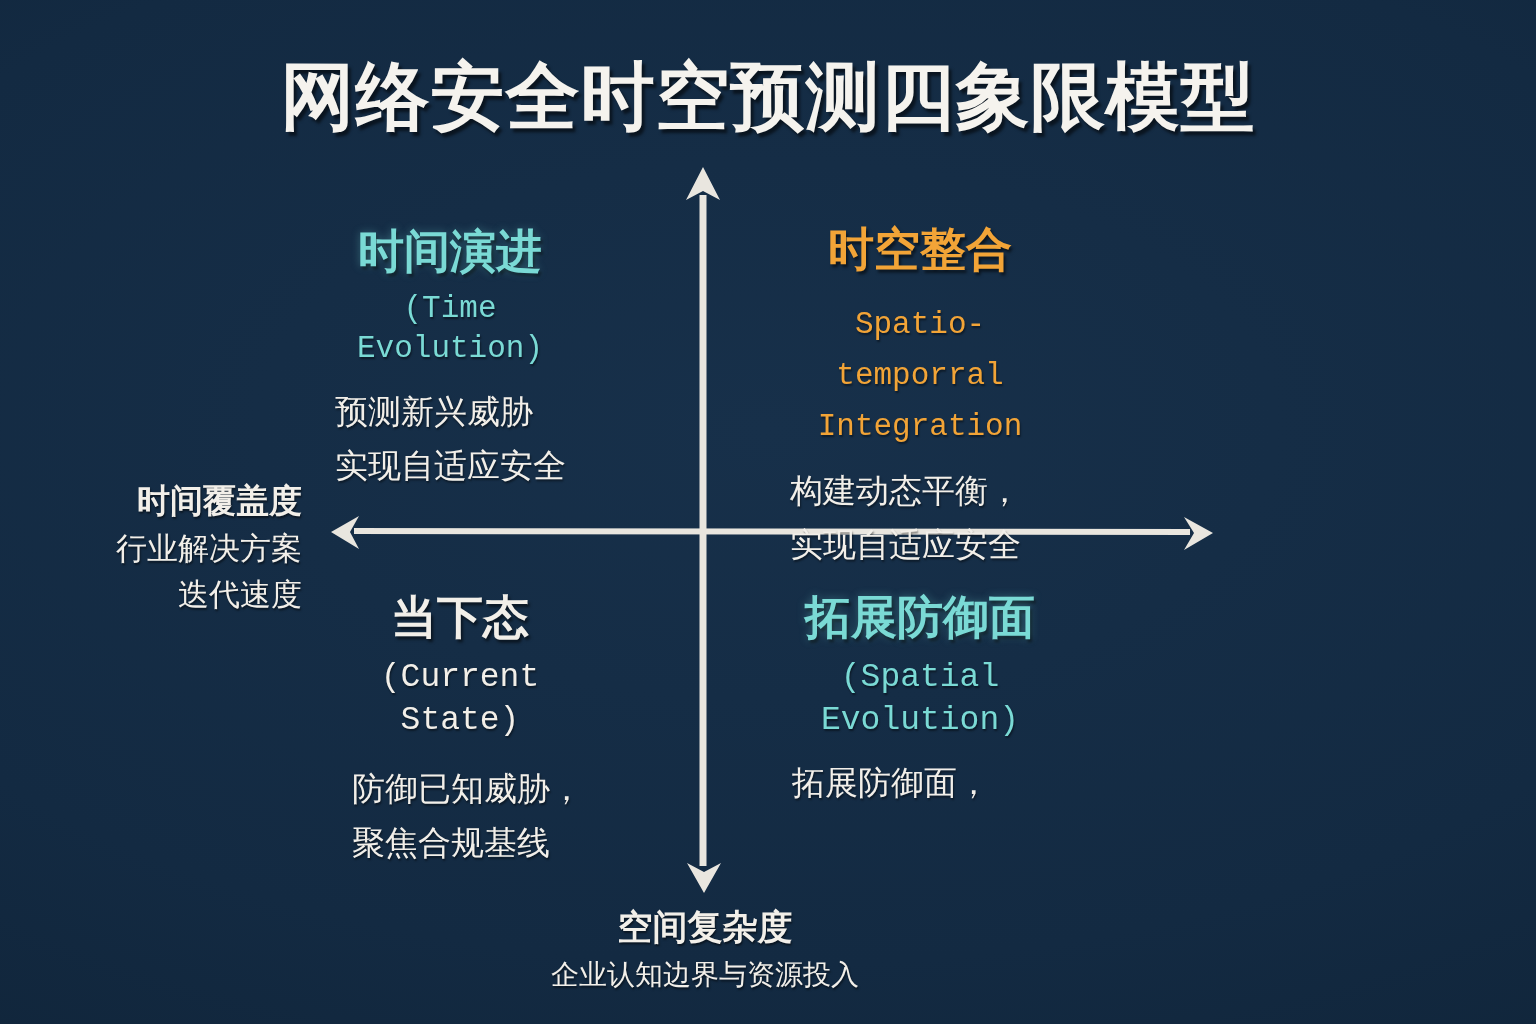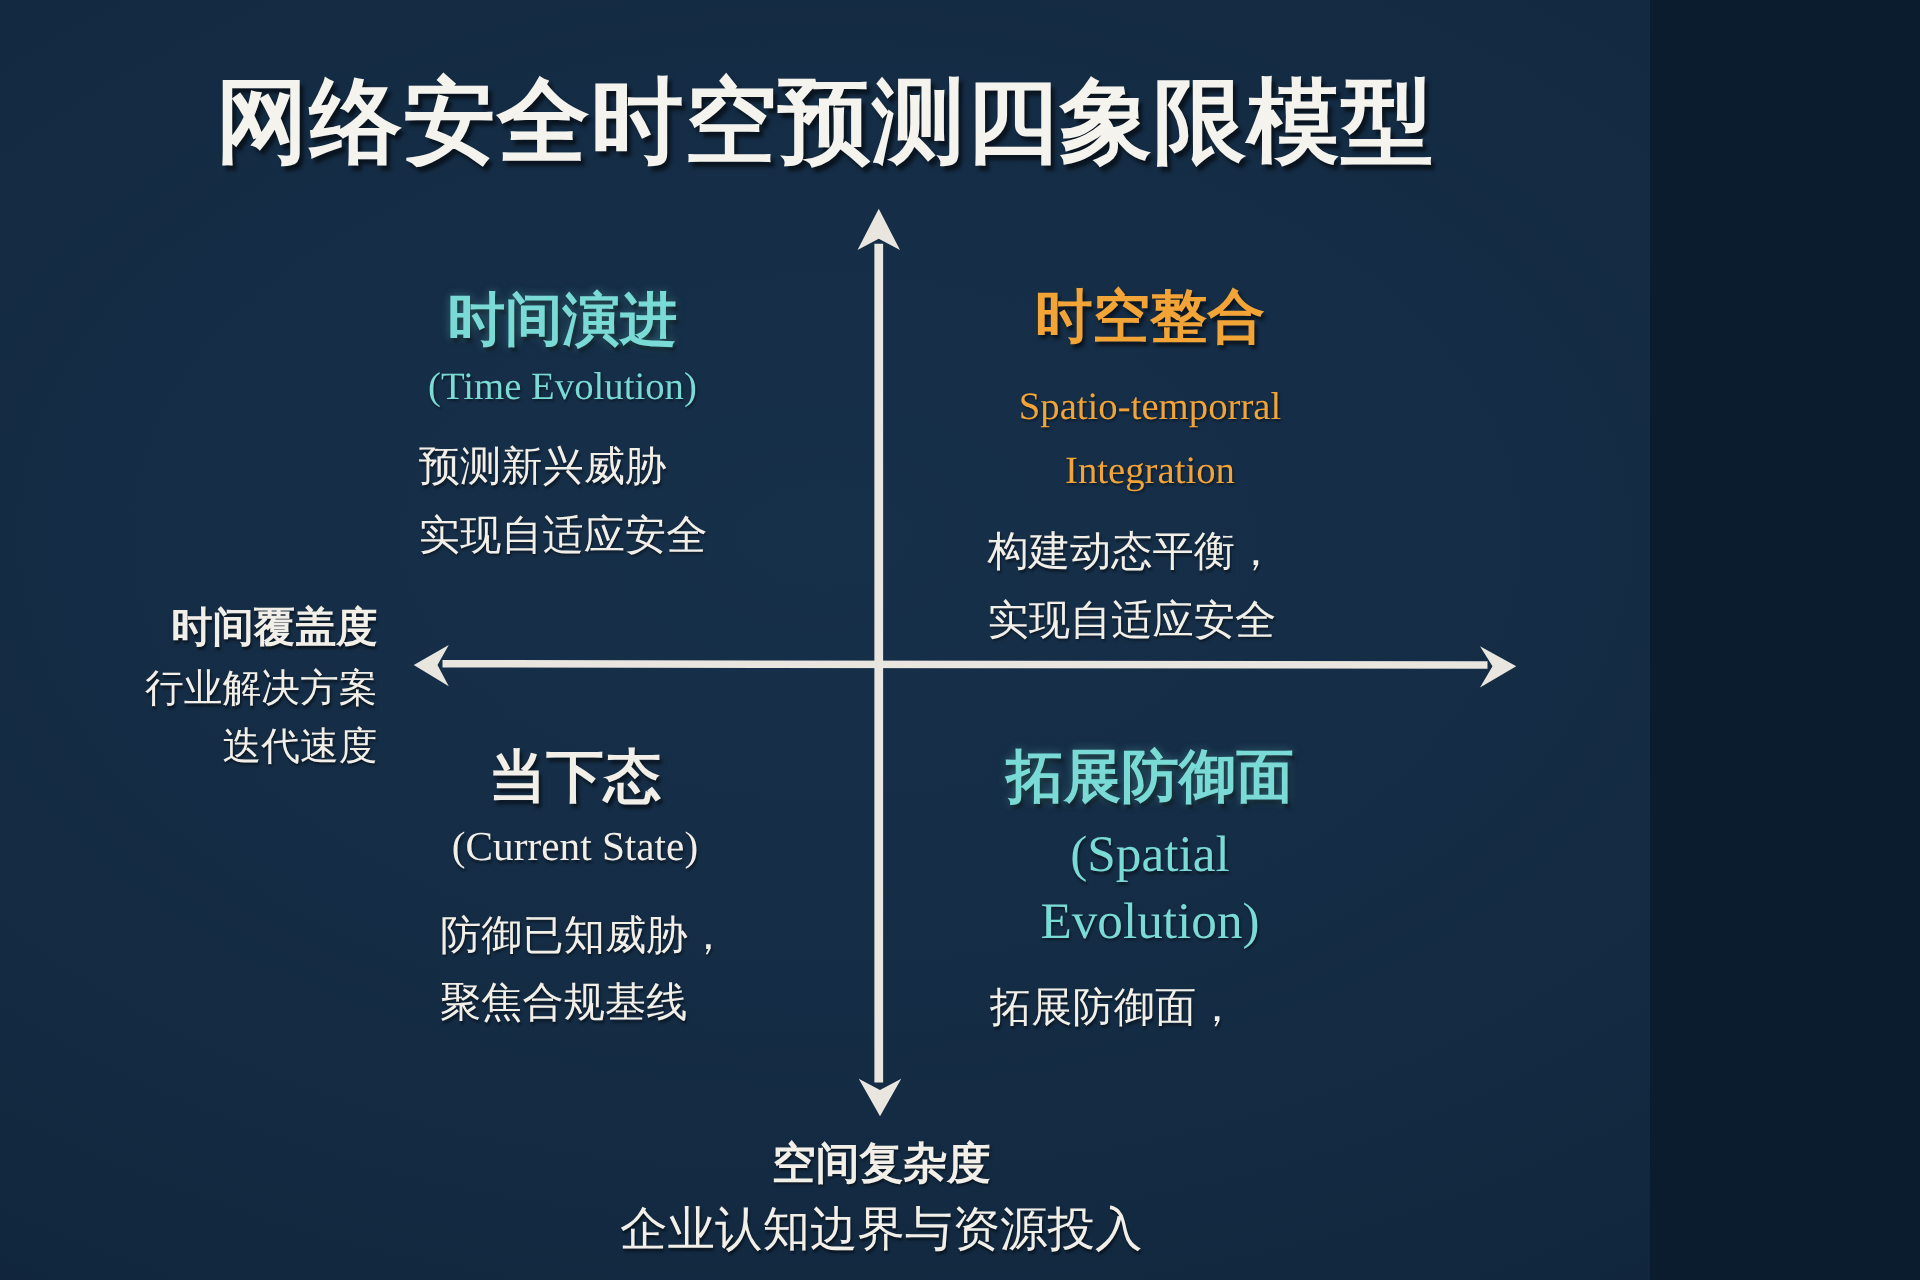--- a/index.html
+++ b/index.html
@@ -6,24 +6,24 @@
     --bg:#132a42;
     --text-white:#f2efe9;
     --teal:#7adad5;
     --teal-sub:#74ccd3;
     --orange:#f2a437;
     --axis:#e9e6df;
   }
   html,body{margin:0;padding:0;background:#0b1c2e;}
   .stage{
     position:relative;
-    width:1320px;height:1024px;
+    width:1536px;height:1024px;
     overflow:hidden;
     background:radial-gradient(ellipse 120% 95% at 50% 42%, #17304a 0%, var(--bg) 55%, #0e2134 100%);
-    font-family:Liberation Serif, serif;
+    font-family:Liberation Mono, monospace;
     color:var(--text-white);
   }
   .title{
     position:absolute;top:48px;left:0;width:100%;
     margin:0;text-align:center;
     font-size:74px;font-weight:700;letter-spacing:1px;
     color:#f5f3ee;
     text-shadow:3px 4px 3px rgba(0,0,0,.55);
   }
   .axes{position:absolute;left:0;top:0;}
@@ -46,29 +46,29 @@
   .q-tr{left:775px;top:226px;width:290px;}
   .q-tr .q-heading,.q-tr .q-sub{color:var(--orange);}
   .q-tr .q-body{margin-top:14px;padding-left:15px;}
   .q-bl{left:315px;top:594px;width:290px;}
   .q-bl .q-heading,.q-bl .q-sub{color:var(--text-white);}
   .q-bl .q-sub{font-size:33px;margin-top:8px;}
   .q-bl .q-body{margin-top:22px;padding-left:37px;}
   .q-br{left:775px;top:594px;width:290px;}
   .q-br .q-heading,.q-br .q-sub{color:var(--teal);}
   .q-br .q-heading{text-shadow:0 0 8px rgba(114,216,211,.35),2px 3px 3px rgba(0,0,0,.55);}
-  .q-br .q-sub{font-size:41px;margin-top:8px;}
+  .q-br .q-sub{font-size:33px;margin-top:8px;}
   .q-br .q-body{margin-top:16px;padding-left:17px;}
   .axis-label{position:absolute;text-shadow:1px 2px 2px rgba(0,0,0,.5);}
   .axis-label-left{left:95px;top:480px;width:207px;text-align:right;}
   .axis-label-left .l1{font-size:33px;font-weight:700;line-height:1.45;}
   .axis-label-left .l2,.axis-label-left .l3{font-size:31px;line-height:1.5;}
   .axis-label-bottom{left:450px;top:906px;width:510px;text-align:center;}
   .axis-label-bottom .l1{font-size:35px;font-weight:700;line-height:1.4;}
-  .axis-label-bottom .l2{font-size:38px;line-height:1.55;}
+  .axis-label-bottom .l2{font-size:28px;line-height:1.55;}
 </style>
 </head>
 <body>
 
 <div class="stage">
 
   <h1 class="title">网络安全时空预测四象限模型</h1>
 
   <svg class="axes" width="1536" height="1024" viewBox="0 0 1536 1024" aria-hidden="true">
     <line x1="703" y1="195" x2="703" y2="866" stroke="#e9e6df" stroke-width="7"></line>

